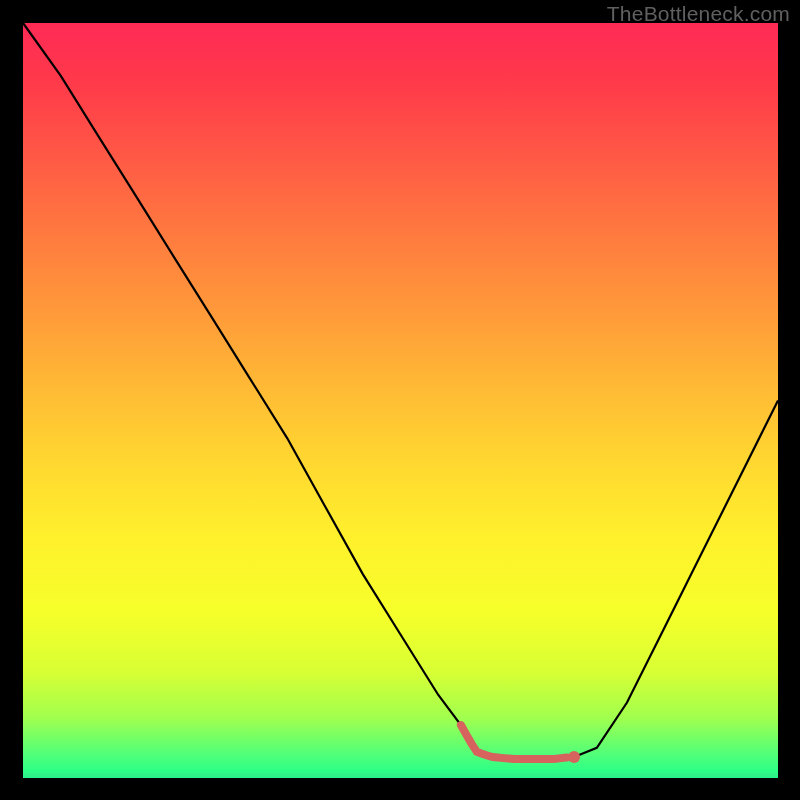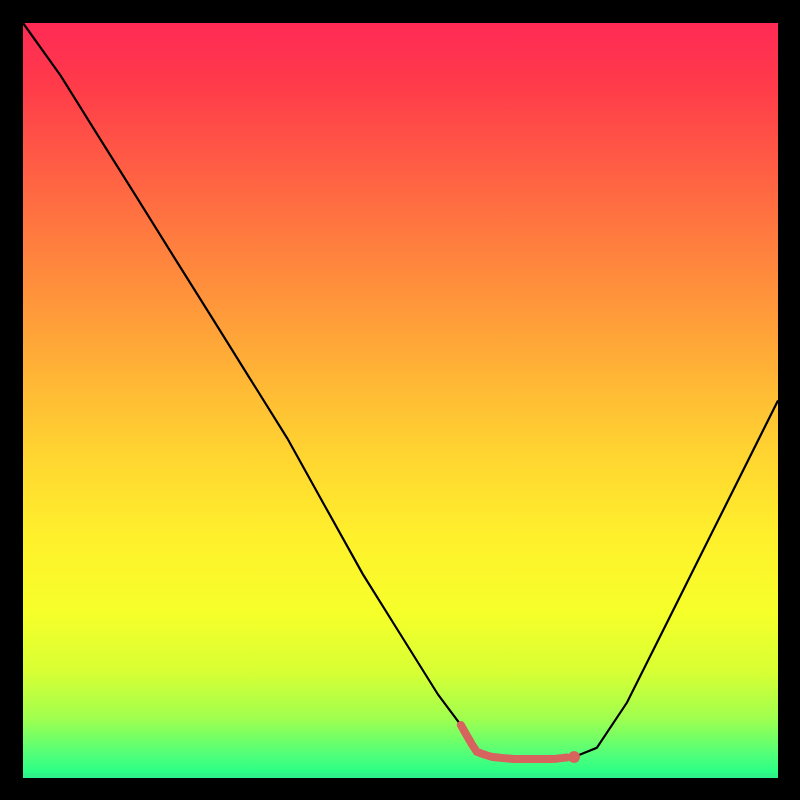--- a/index.html
+++ b/index.html
@@ -72,13 +72,14 @@
 
 <div class="frame">
   <div class="plot-area">
     <div class="grey-band"></div>
     <svg class="curve" viewBox="0 0 755 755" preserveAspectRatio="none">
       <path id="main-curve" fill="none" stroke="#000000" stroke-width="2.2" d="M0.0 0.0 L37.8 52.8 L75.5 113.3 L113.3 173.6 L151.0 234.1 L188.8 294.4 L226.5 354.8 L264.3 415.3 L302.0 483.2 L339.8 551.1 L377.5 611.5 L415.3 672.0 L437.9 702.1 L453.0 728.6 L468.1 733.9 L490.8 736.1 L528.5 736.1 L551.1 733.9 L573.8 724.8 L604.0 679.5 L641.8 604.0 L679.5 528.5 L717.3 453.0 L755.0 377.5"></path>
       <path id="highlight-seg" fill="none" stroke="#d6635e" stroke-width="8" stroke-linecap="round" d="M437.9 702.1 L443.2 711.4 L448.5 720.6 L453.8 728.8 L459.0 730.7 L464.3 732.5 L469.6 734.0 L474.9 734.5 L480.2 735.1 L485.5 735.6 L490.8 736.1 L496.0 736.1 L501.3 736.1 L506.6 736.1 L511.9 736.1 L517.2 736.1 L522.5 736.1 L527.7 736.1 L533.0 735.7 L538.3 735.1 L543.6 734.6"></path>
       <circle id="highlight-dot" r="6" fill="#d6635e" cx="551.1" cy="733.9"></circle>
     </svg>
   </div>
+  <div class="watermark">TheBottleneck.com</div>
 </div>
 
 </body></html>

